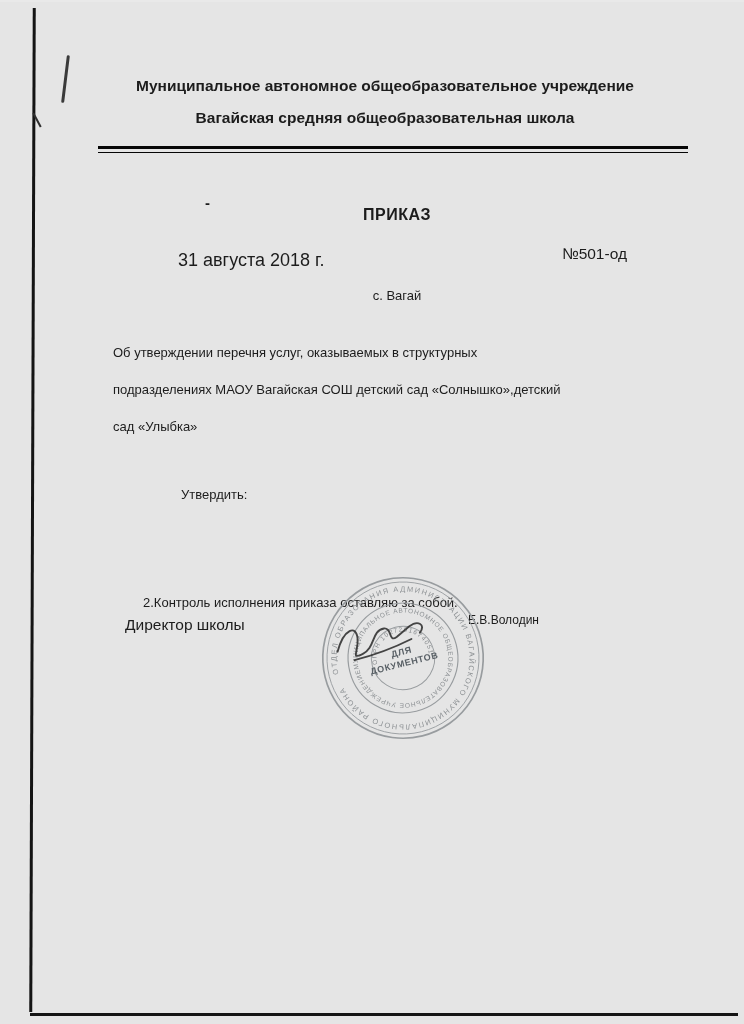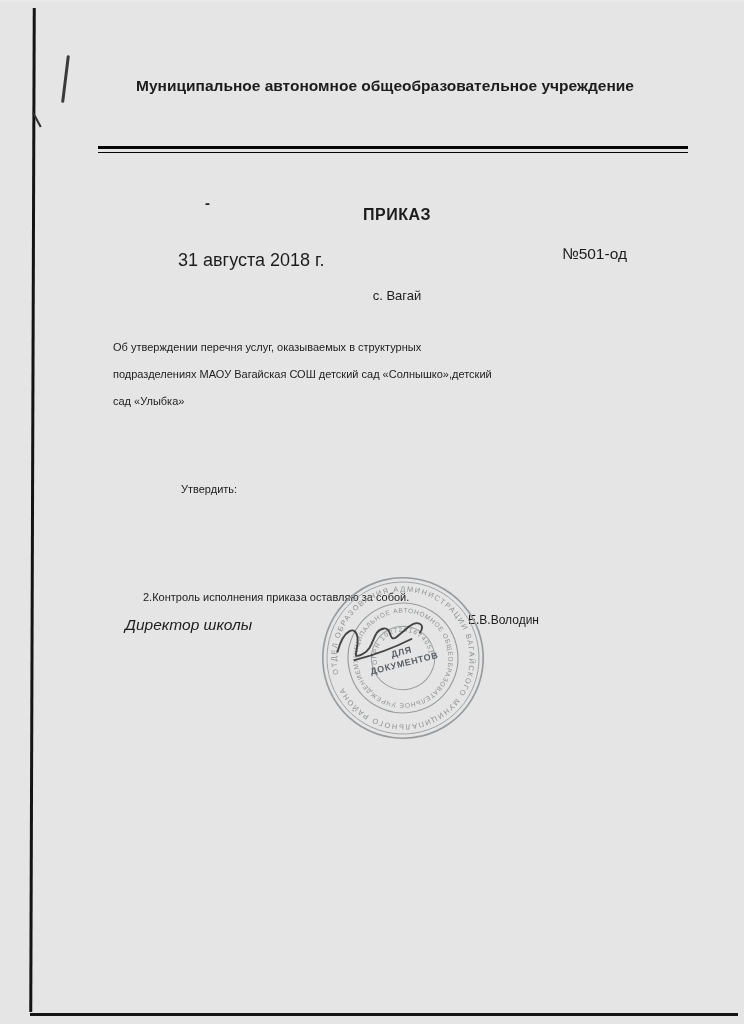--- a/index.html
+++ b/index.html
@@ -25,28 +25,28 @@
   
   .header{left:70px;top:70px;width:630px;text-align:center;font-weight:bold;font-size:15.5px;line-height:32px;}
   .rule{left:98px;top:146px;width:590px;height:3px;border-top:3.5px solid #060606;border-bottom:1.5px solid #060606;}
 
   .dash{left:205px;top:194px;font-weight:bold;font-size:15px;}
   .title{left:40px;top:206px;width:714px;text-align:center;font-weight:bold;font-size:16px;letter-spacing:.5px;}
   .date{left:178px;top:250px;font-size:18px;}
   .number{left:562px;top:245px;font-size:15.5px;}
   .place{left:40px;top:288px;width:714px;text-align:center;font-size:13px;}
 
-  .block{font-size:11px;line-height:27px;white-space:pre-line;}
+  .block{font-size:13px;line-height:37px;white-space:pre-line;}
   .subject{left:113px;top:334px;width:600px;}
   .p-basis{left:113px;top:422px;width:600px;text-indent:30px;}
   .p-resolve{left:181px;top:476px;}
   .p-item1{left:113px;top:503px;width:600px;text-indent:30px;}
   .p-item2{left:113px;top:584px;width:600px;text-indent:30px;}
 
-  .sig-pos{left:125px;top:616px;font-size:15.5px;font-style:italic;}
+  .sig-pos{left:125px;top:616px;font-size:15.5px;}
   .sig-name{left:468px;top:613px;font-size:12px;}
 
   
   .seal{left:308px;top:563px;}
   .seal circle{fill:none;stroke:#989c9f;}
   .c1{stroke-width:1.6;}
   .c2{stroke-width:.8;}
   .c3{stroke-width:1.1;}
   .c4{stroke-width:.9;}
   .ring-text{font-size:7px;fill:#8d9194;letter-spacing:1.4px;font-family:"Liberation Sans",sans-serif;}
@@ -62,20 +62,21 @@
 
   <div class="abs edge-top"></div>
   <div class="abs edge-left"></div>
   <div class="abs edge-right"></div>
   <div class="abs edge-bottom"></div>
   <div class="abs pen-mark"></div>
   <div class="abs pen-tick"></div>
 
   <div class="abs header">
     <div>Муниципальное  автономное общеобразовательное учреждение</div>
+    <div>Вагайская средняя общеобразовательная школа</div>
   </div>
   <div class="abs rule"></div>
 
   <div class="abs dash">-</div>
   <div class="abs title">ПРИКАЗ</div>
   <div class="abs date">31 августа 2018 г.</div>
   <div class="abs number">№501-од</div>
   <div class="abs place">с. Вагай</div>
 
   <div class="abs block subject">Об утверждении  перечня  услуг, оказываемых в структурных

